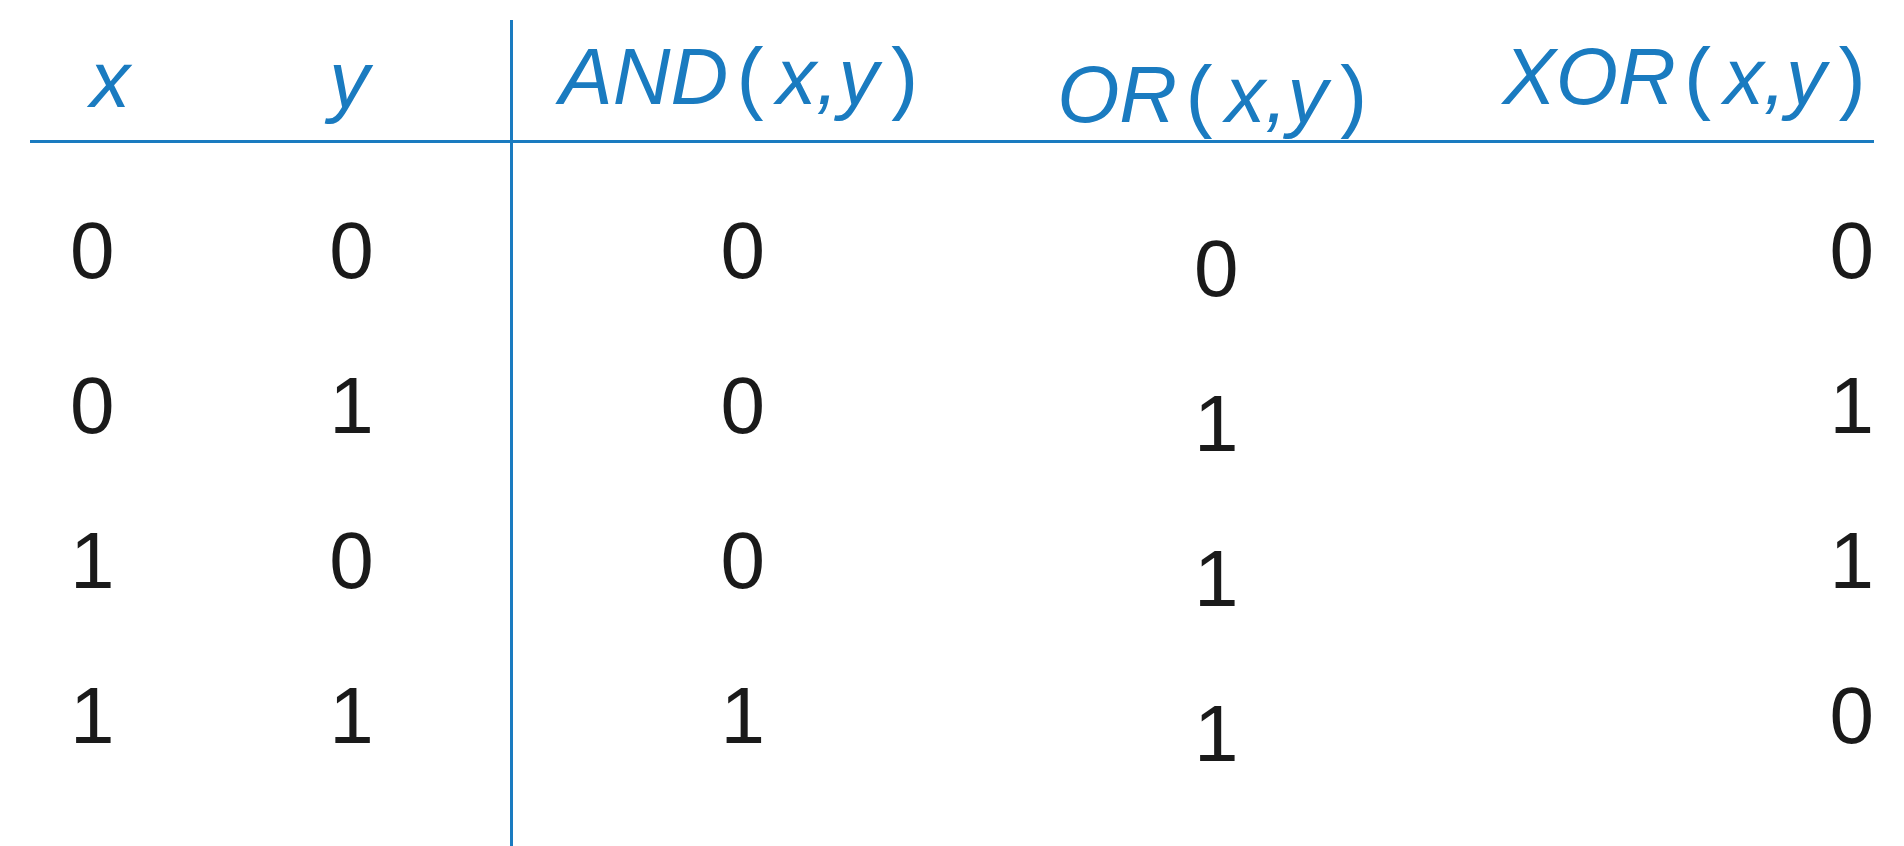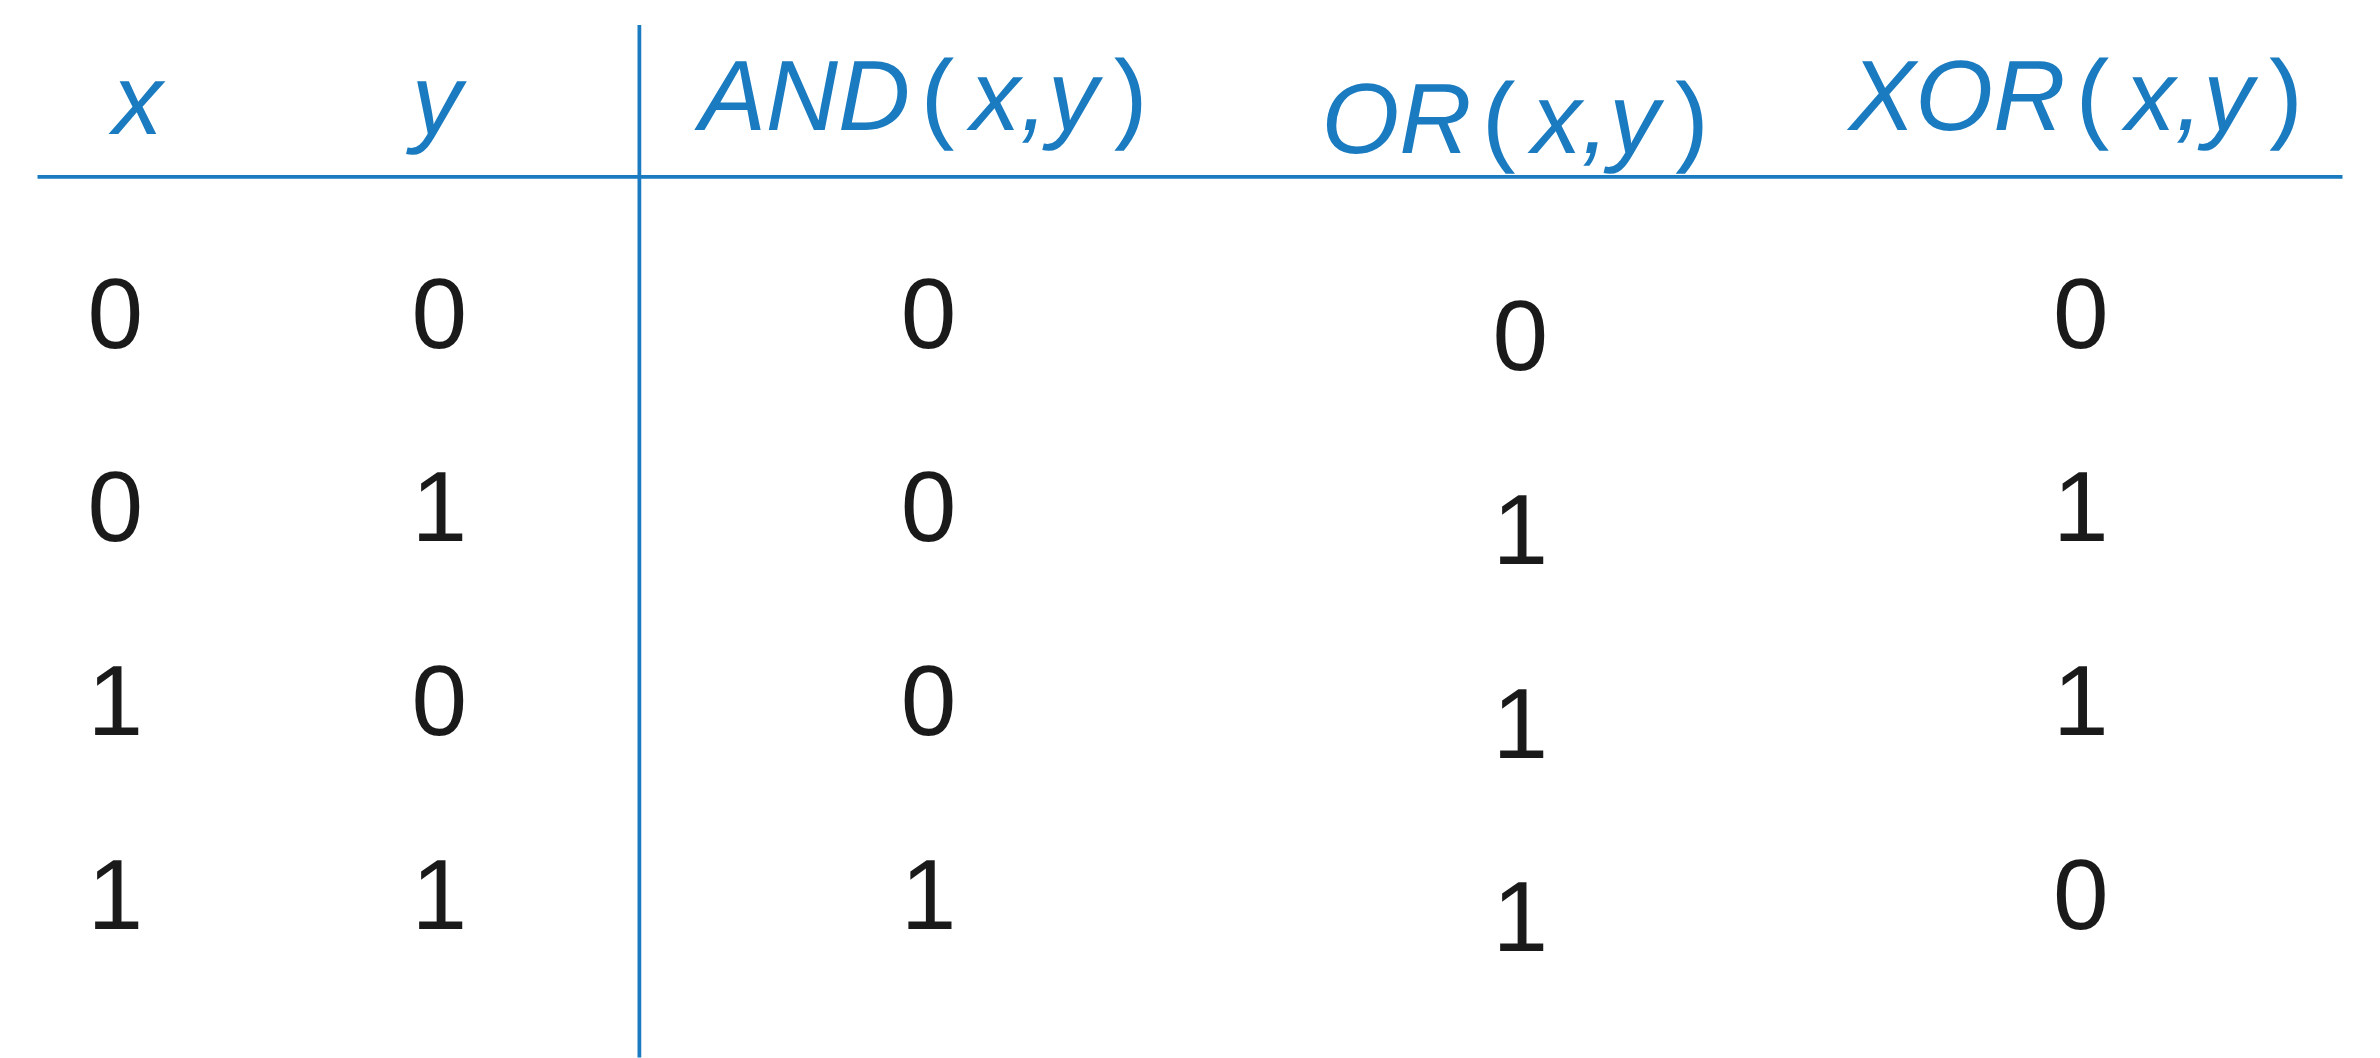--- a/index.html
+++ b/index.html
@@ -30,21 +30,21 @@
     }
     .header .cell {
       color: #1a7bc0;
       font-style: italic;
       font-weight: 400;
     }
     .col-x { width: 260px; text-align: left; padding-left: 40px; }
     .col-y { width: 220px; text-align: left; padding-left: 40px; }
     .col-and { width: 470px; }
     .col-or { width: 480px; margin-top: 36px; }
-    .col-xor { width: 420px; }
+    .col-xor { width: 420px; text-align: right; }
     .header { height: 110px; padding-top: 10px; }
     .hr-line {
       border: none;
       border-top: 3px solid #1a7bc0;
       margin: 10px 0 20px 0;
       width: 100%;
     }
     .data-row { height: 155px; padding-top: 20px; }
     .header .col-x { padding-left: 60px; }
     .header .col-y { padding-left: 40px; }

